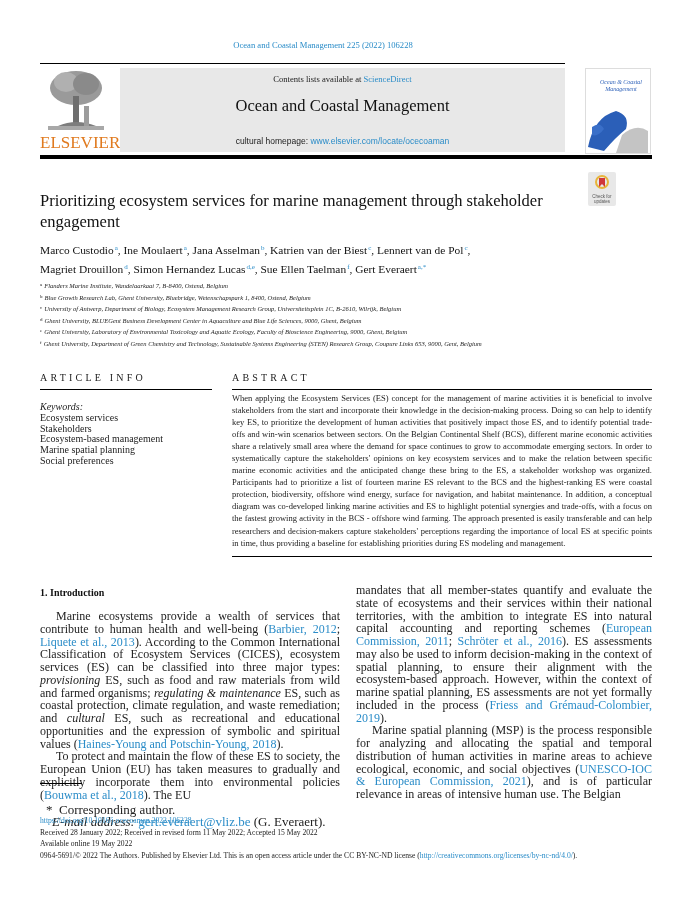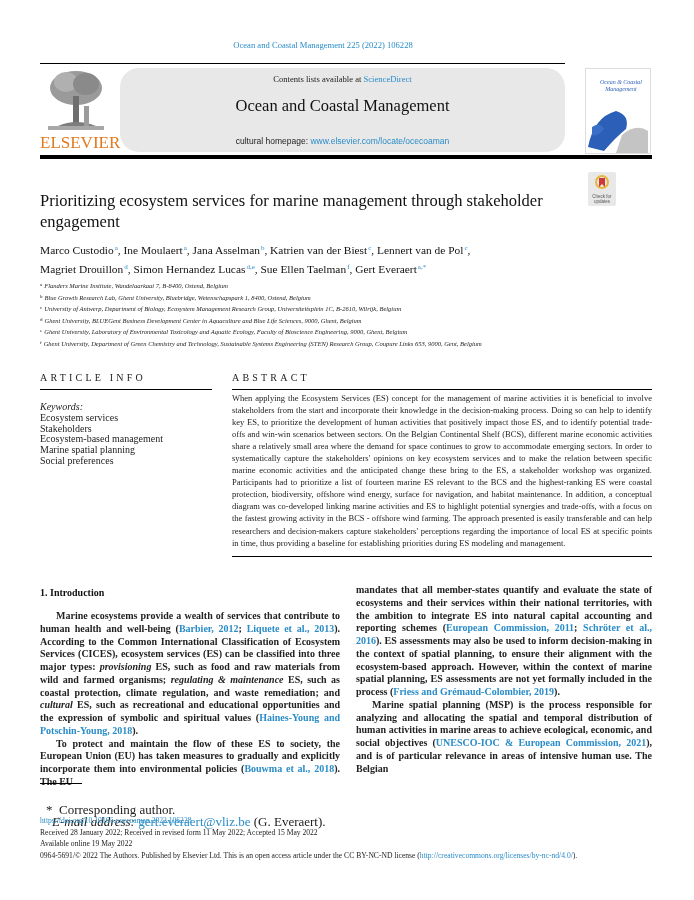--- a/index.html
+++ b/index.html
@@ -10,21 +10,21 @@
     a, .link { color: #2a8cc8; text-decoration: none; }
     .abs { position: absolute; }
 
     .journal-ref { top: 40px; left: 0; width: 646px; text-align: center; font-size: 8.6px; color: #2a8cc8; }
     .top-rule { top: 63px; left: 40px; width: 525px; height: 1px; background: #000; }
 
     .logo { top: 68px; left: 40px; width: 72px; height: 84px; }
     .logo-text { position: absolute; bottom: 0; left: 0; width: 72px; text-align: center; color: #e07a1f; font-size: 17px; letter-spacing: 0px; line-height: 18px; }
     .tree { position: absolute; top: 0; left: 8px; width: 56px; height: 62px; }
 
-    .banner { top: 68px; left: 120px; width: 445px; height: 84px; background: #e8e8e8; border-radius: 19px; }
+    .banner { top: 68px; left: 120px; width: 445px; height: 84px; background: #e8e8e8; }
     .banner-contents { position: absolute; top: 6px; width: 100%; text-align: center; font-size: 8.6px; color: #222; }
     .banner-title { position: absolute; top: 28px; width: 100%; text-align: center; font-size: 16.5px; color: #111; }
     .banner-home { position: absolute; top: 68px; width: 100%; text-align: center; font-size: 8.5px; color: #222; font-family: "Liberation Sans", sans-serif; }
 
     .cover { top: 68px; left: 585px; width: 64px; height: 84px; background: #fff; border: 1px solid #ddd; overflow: hidden; }
     .cover-title { position: absolute; top: 10px; left: 10px; width: 50px; font-size: 6px; line-height: 6.5px; color: #2b5fb8; font-style: italic; text-align: center; }
 
     .thick-rule { top: 155px; left: 40px; width: 612px; height: 4px; background: #000; }
 
     .check-updates { top: 172px; left: 588px; width: 28px; height: 34px; background: #e8e8e8; border-radius: 2px; }
@@ -43,21 +43,21 @@
     .ai-rule { top: 389px; left: 40px; width: 172px; height: 1px; background: #000; }
     .ab-rule { top: 389px; left: 232px; width: 420px; height: 1px; background: #000; }
     .ab-rule2 { top: 556px; left: 232px; width: 420px; height: 1px; background: #000; }
 
     .keywords { top: 394px; left: 40px; width: 180px; font-size: 10px; line-height: 10.8px; color: #222; margin-top: 8px; }
     .keywords .kw-label { font-style: italic; }
 
     .abstract { top: 392px; left: 232px; width: 420px; font-size: 8.5px; line-height: 12.05px; text-align: justify; color: #222; }
 
     .intro-hdr { top: 587px; left: 40px; font-size: 10px; font-weight: bold; color: #111; }
-    .col { font-size: 10px; line-height: 12.75px; text-align: justify; color: #222; font-weight: bold; }
+    .col { font-size: 12px; line-height: 12.75px; text-align: justify; color: #222; }
     .col p { margin: 0; text-indent: 16px; }
     .col p.noind { text-indent: 0; }
     .col-left { top: 610px; left: 40px; width: 300px; }
     .col-right { top: 584px; left: 356px; width: 296px; }
 
     .fn-rule { top: 783px; left: 40px; width: 42px; height: 1px; background: #000; }
     .footnotes { top: 804px; left: 40px; width: 620px; font-size: 13px; line-height: 11.6px; color: #222; }
     .footnotes .indent { padding-left: 12px; }
     .meta { top: 815px; left: 40px; width: 620px; font-size: 7.6px; line-height: 11.6px; color: #222; }
   </style>

